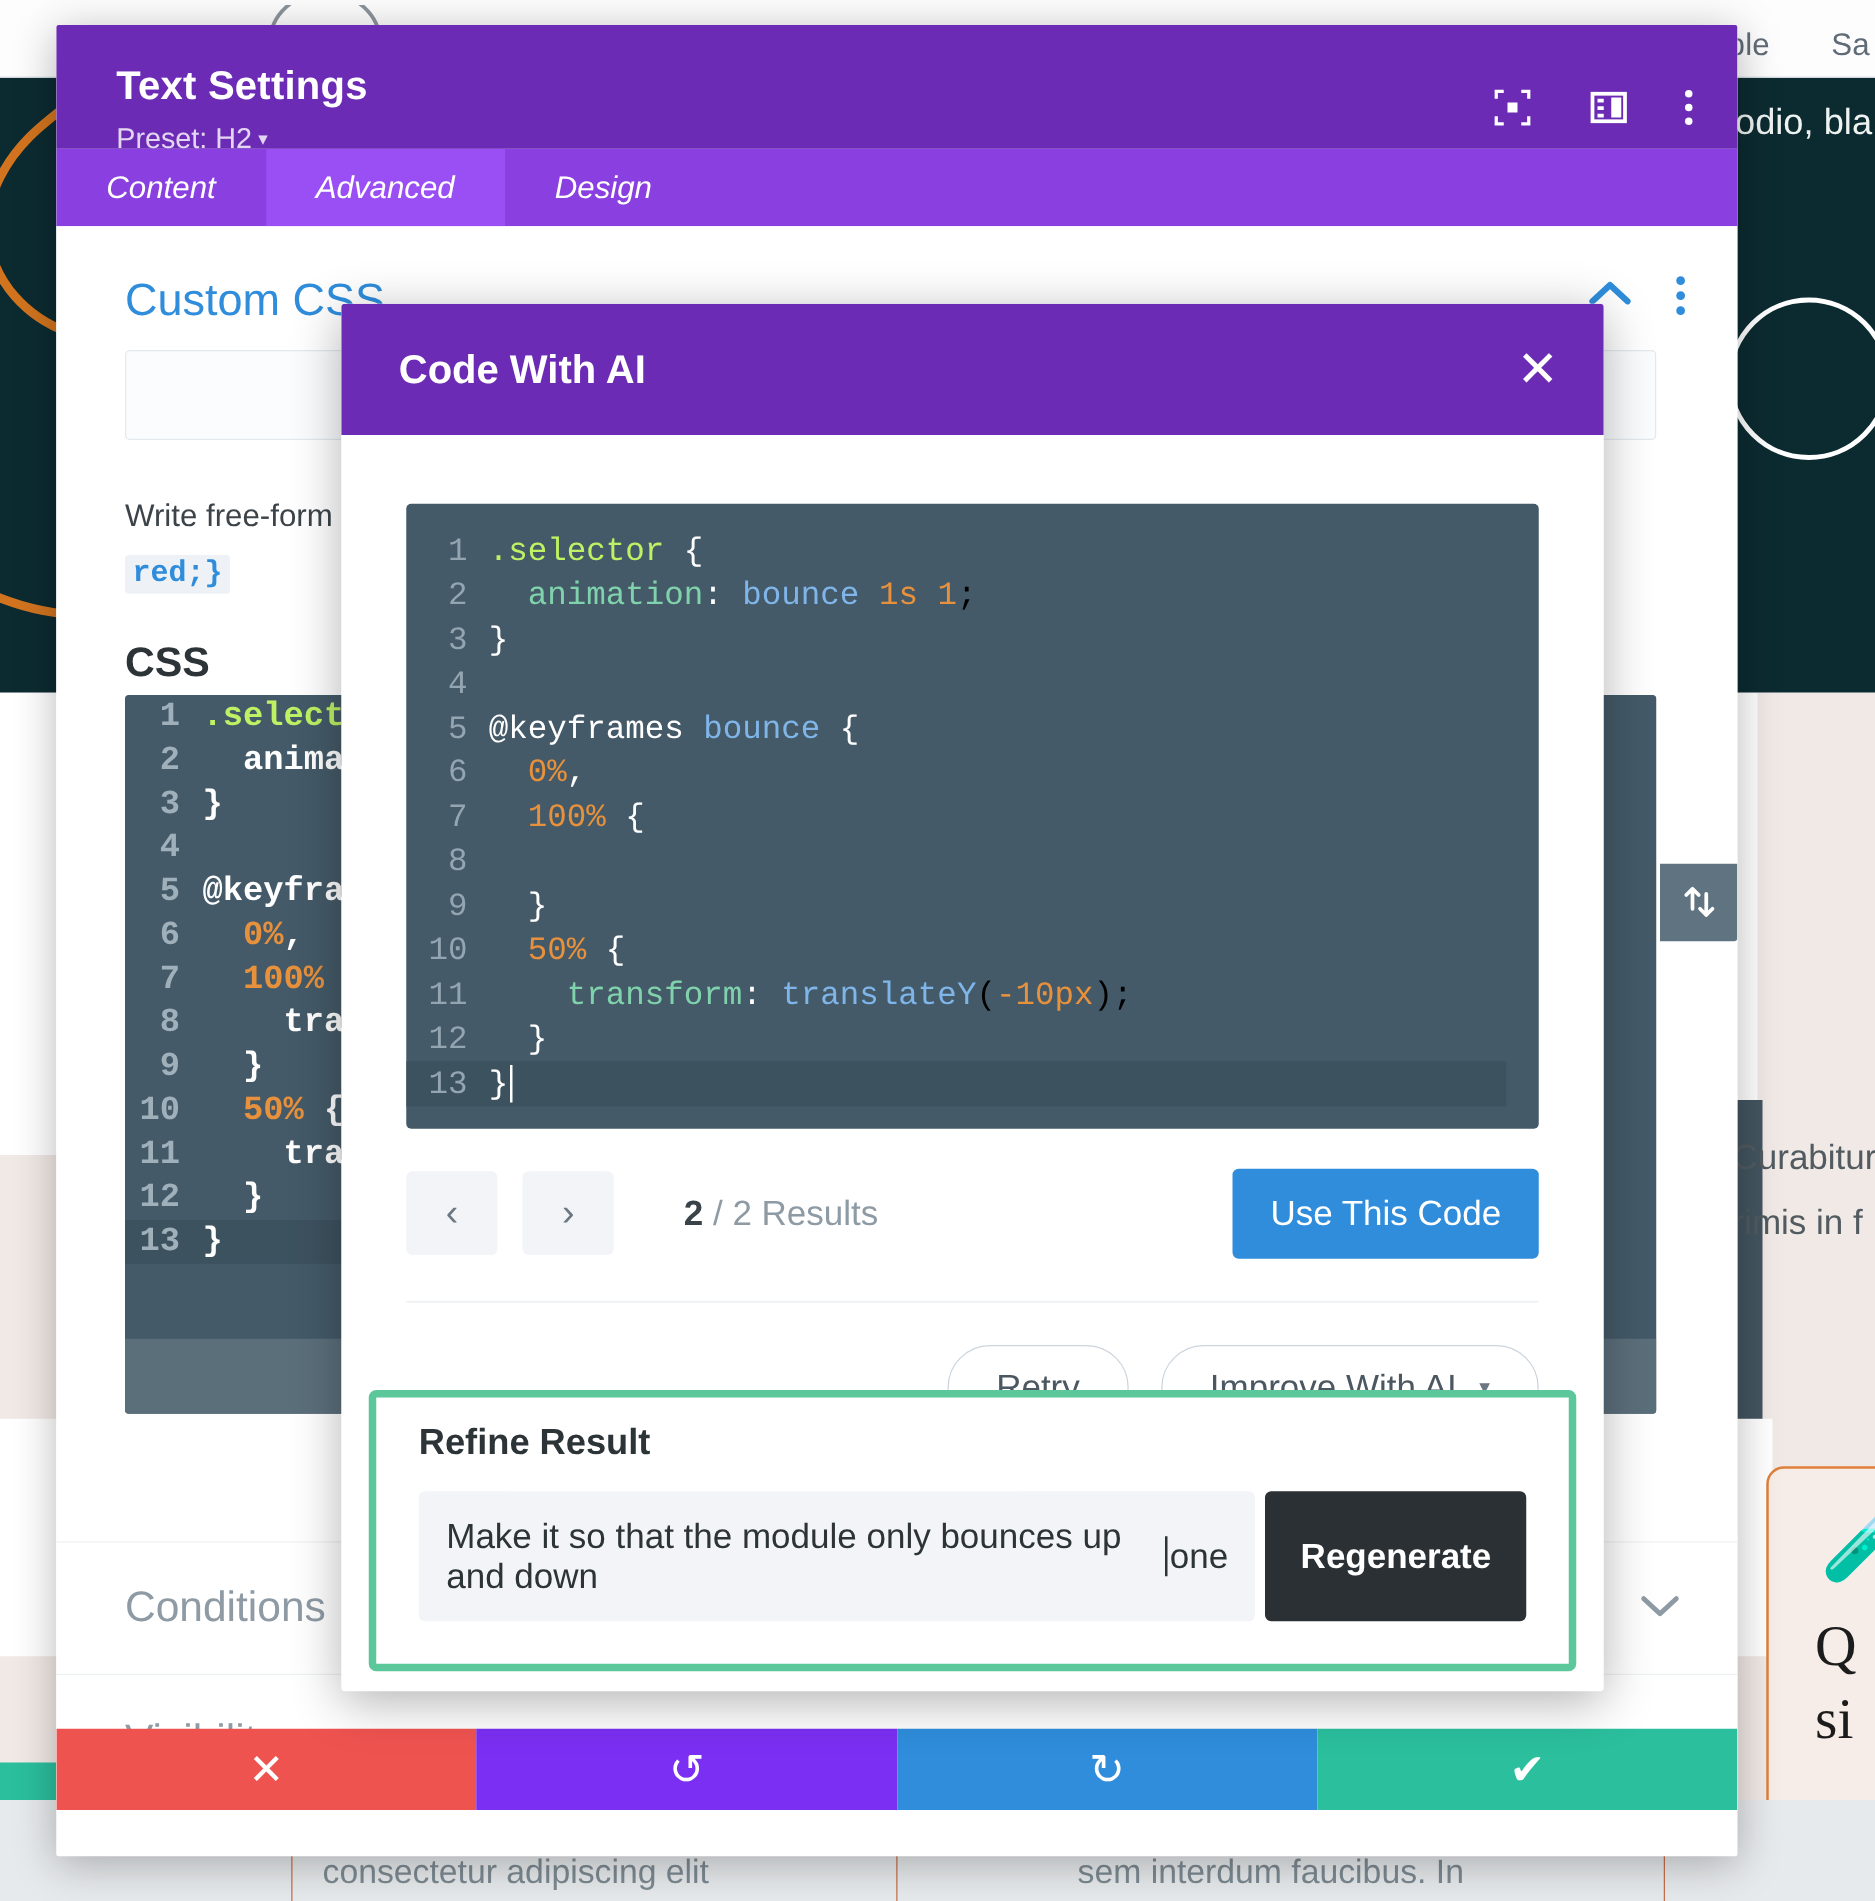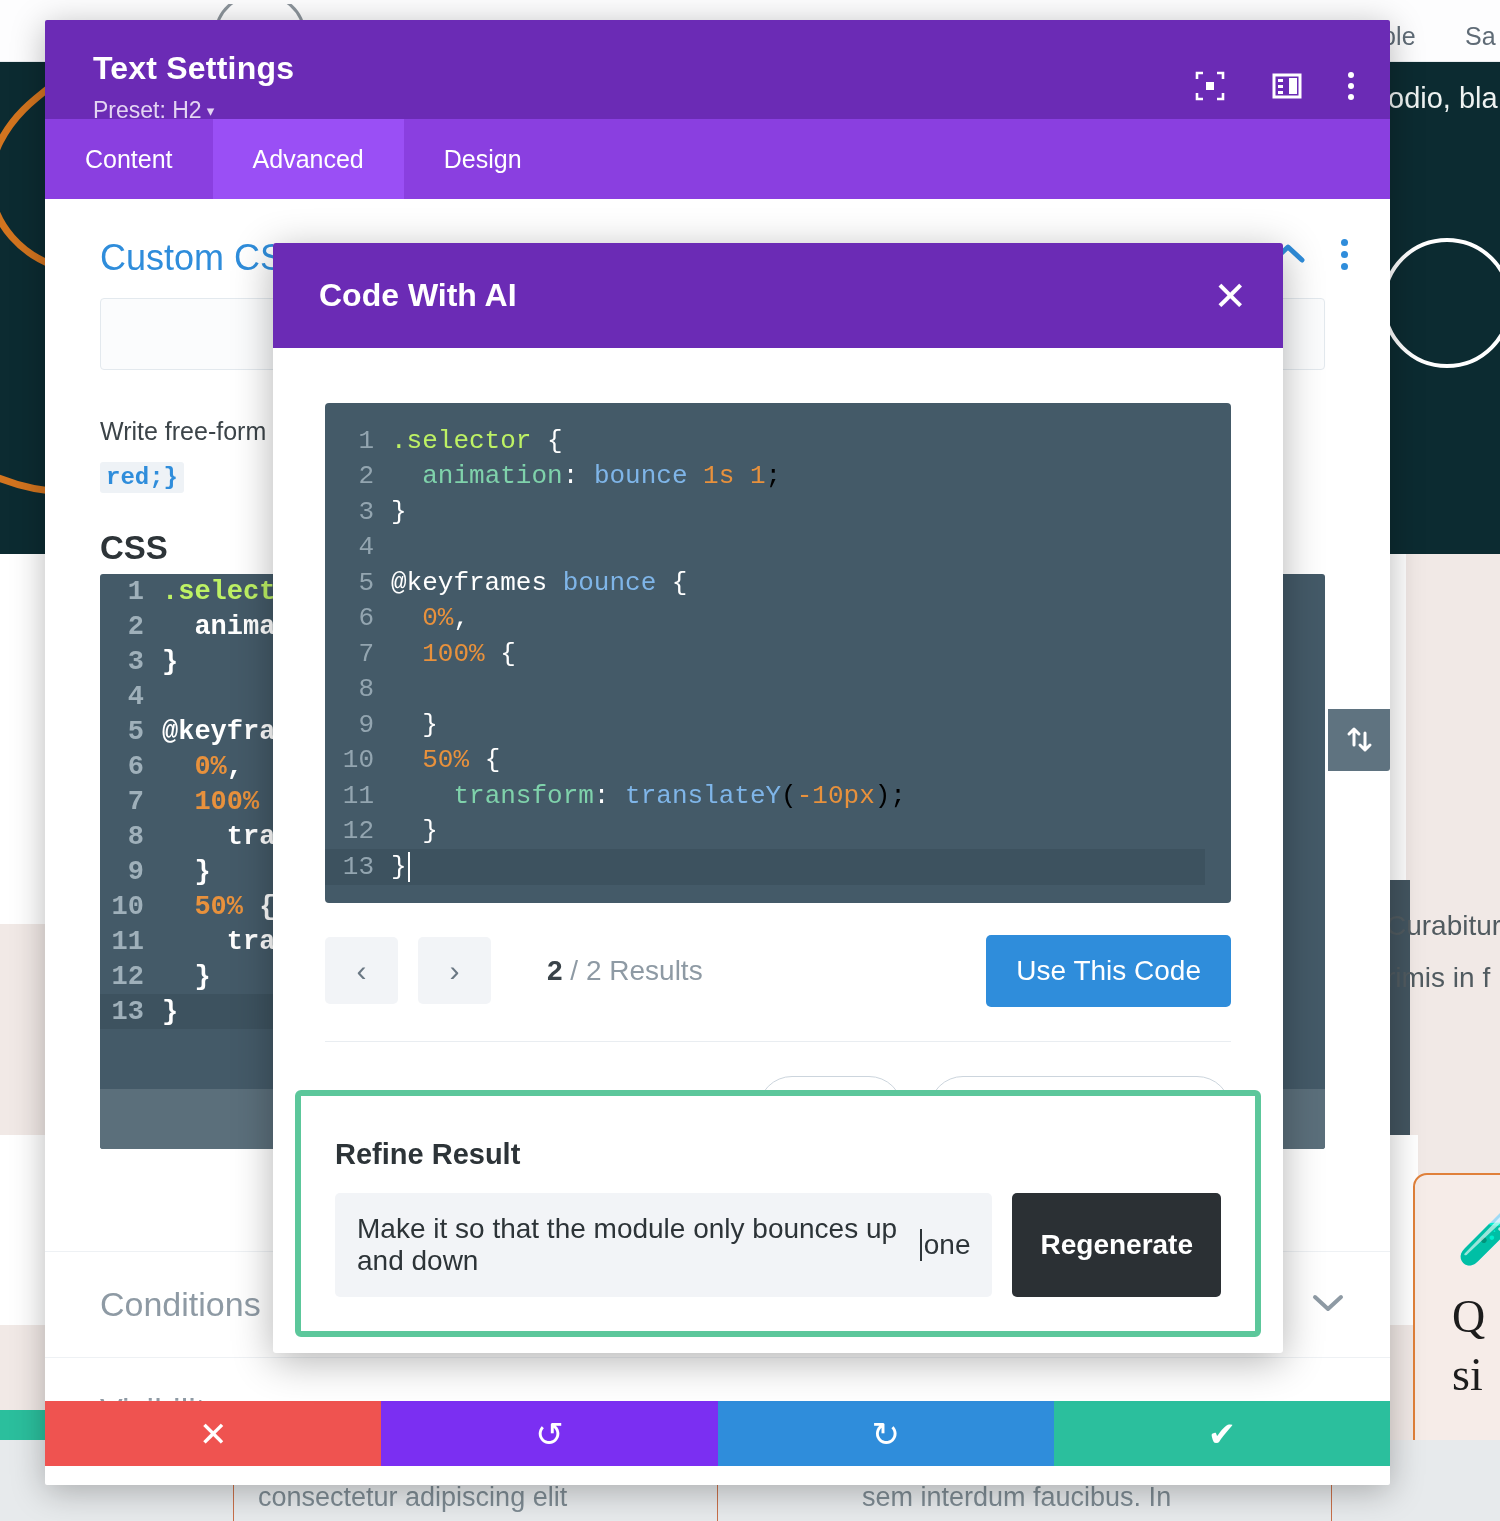--- a/index.html
+++ b/index.html
@@ -69,21 +69,21 @@
     padding: 30px 36px 0 48px;
   }
   .modal-title { color: #ffffff; font-size: 32px; font-weight: bold; letter-spacing: .2px; }
   .modal-preset { color: #e4d5f3; font-size: 23px; margin-top: 10px; }
   .modal-preset .caret { font-size: 15px; margin-left: 5px; position: relative; top: -2px; }
   .hdr-icons { position: absolute; right: 36px; top: 50px; display: flex; gap: 46px; align-items: center; }
   .hdr-icon { color: #fff; cursor: pointer; display: block; line-height: 0; }
   .dots-v { display: flex; flex-direction: column; gap: 5px; align-items: center; }
   .dots-v i { width: 6px; height: 6px; border-radius: 50%; background: #fff; display: block; }
 
-  .tabs { display: flex; height: 80px; background: #8a3fe0; }
+  .tabs { display: flex; height: 62px; background: #8a3fe0; font-style: italic; }
   .tab {
     padding: 0 40px; display: flex; align-items: center; justify-content: center;
     color: #ffffff; font-size: 25px; cursor: pointer; min-width: 100px;
   }
   .tab.active { background: #9a4ff5; }
 
   .modal-body { position: relative; height: 1267px; background: #ffffff; overflow: hidden; }
 
   .panel-head {
     position: absolute; left: 55px; top: 38px; color: #2f8ddb;
@@ -199,24 +199,24 @@
   .pill-btn {
     border: 1px solid #ccd5dd; border-radius: 40px; background: #fff;
     color: #4b5761; font-size: 28px; padding: 17px 38px; cursor: pointer;
     display: flex; align-items: center; gap: 18px;
   }
   .pill-caret { font-size: 17px; color: #6b7884; }
 
   .refine-wrap {
     position: absolute; left: 22px; right: 22px; bottom: 16px;
     border: 6px solid #5cc79b; border-radius: 6px; background: #ffffff;
-    padding: 42px 34px 34px 34px;
+    padding: 20px 34px 34px 34px;
   }
   .refine-title { font-size: 29px; color: #2d3438; font-weight: bold; margin-bottom: 22px; }
-  .refine-row { display: flex; gap: 20px; align-items: stretch; }
+  .refine-row { display: flex; gap: 8px; align-items: stretch; }
   .refine-input {
     flex: 1; background: #f2f4f7; border: none; border-radius: 5px;
     padding: 20px 22px; font-size: 28px; color: #2d3438;
     font-family: "Liberation Sans", sans-serif; display: flex; align-items: center;
   }
   .txt-caret { display: inline-block; width: 2px; height: 32px; background: #2d3438; margin: 0 2px; }
   .regen-btn {
     background: #2b3034; color: #ffffff; font-size: 28px; font-weight: bold;
     padding: 20px 28px; border-radius: 5px; cursor: pointer;
     display: flex; align-items: center;

